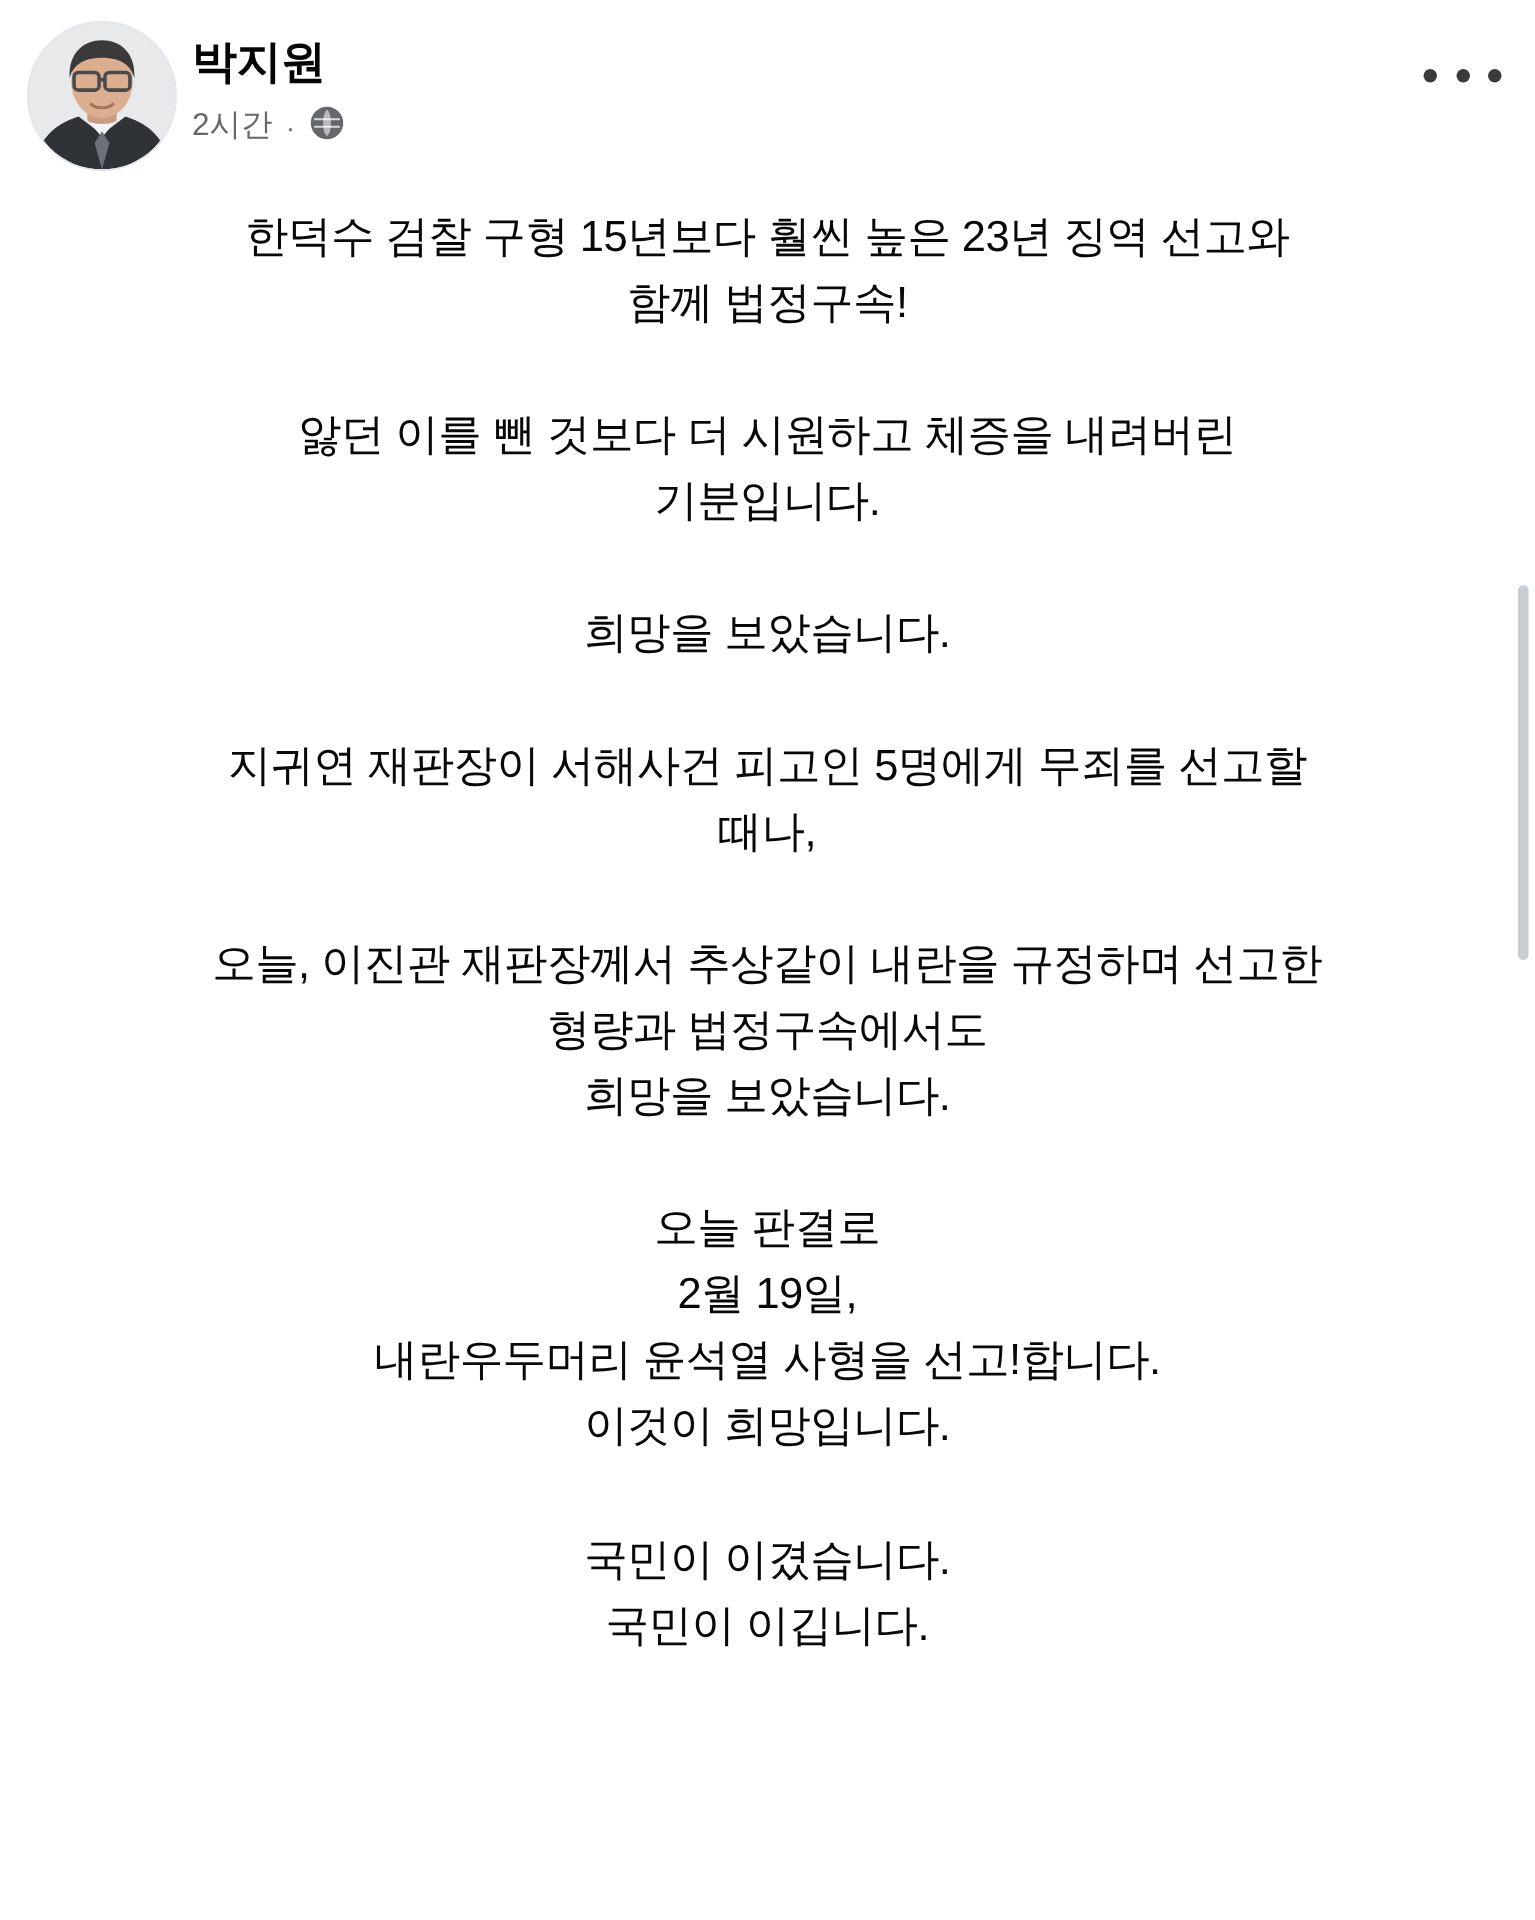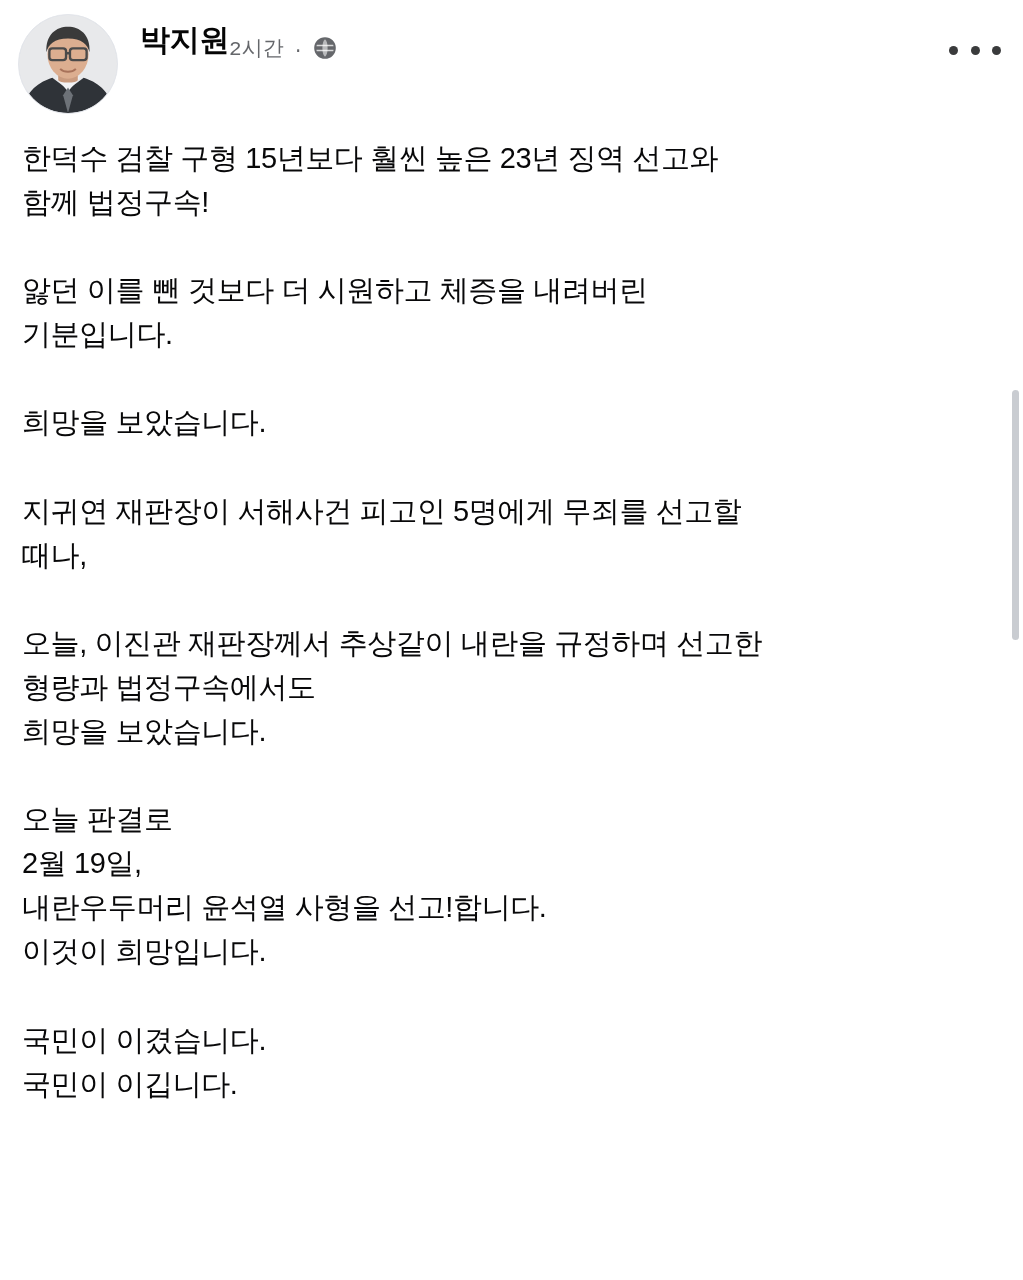--- a/index.html
+++ b/index.html
@@ -41,25 +41,25 @@
     flex: 0 0 100px;
     overflow: hidden;
     position: relative;
     background: #dfe3e8;
     border: 1px solid #e4e6eb;
     box-sizing: border-box;
   }
   .avatar svg { display: block; width: 100%; height: 100%; }
 
   .header-text {
-    margin-left: 22px;
-    display: flex;
+    margin-left: 10px;
+    display: flex;
+    flex-direction: column;
     justify-content: center;
     padding-top: 10px;
-    font-family: Liberation Mono, monospace;
   }
 
   .author-name {
     font-size: 30px;
     font-weight: bold;
     line-height: 1.2;
     color: #050505;
     letter-spacing: -0.3px;
   }
 
@@ -106,20 +106,21 @@
 
   
   .post-body {
     padding: 24px 22px 0 22px;
     font-size: 29px;
     line-height: 1.52;
     color: #080809;
     letter-spacing: -0.4px;
     white-space: pre-wrap;
     word-break: keep-all;
+    text-align: center;
   }
 
   
   .scrollbar-track {
     position: absolute;
     right: 4px;
     top: 0;
     width: 10px;
     height: 1280px;
     background: transparent;

